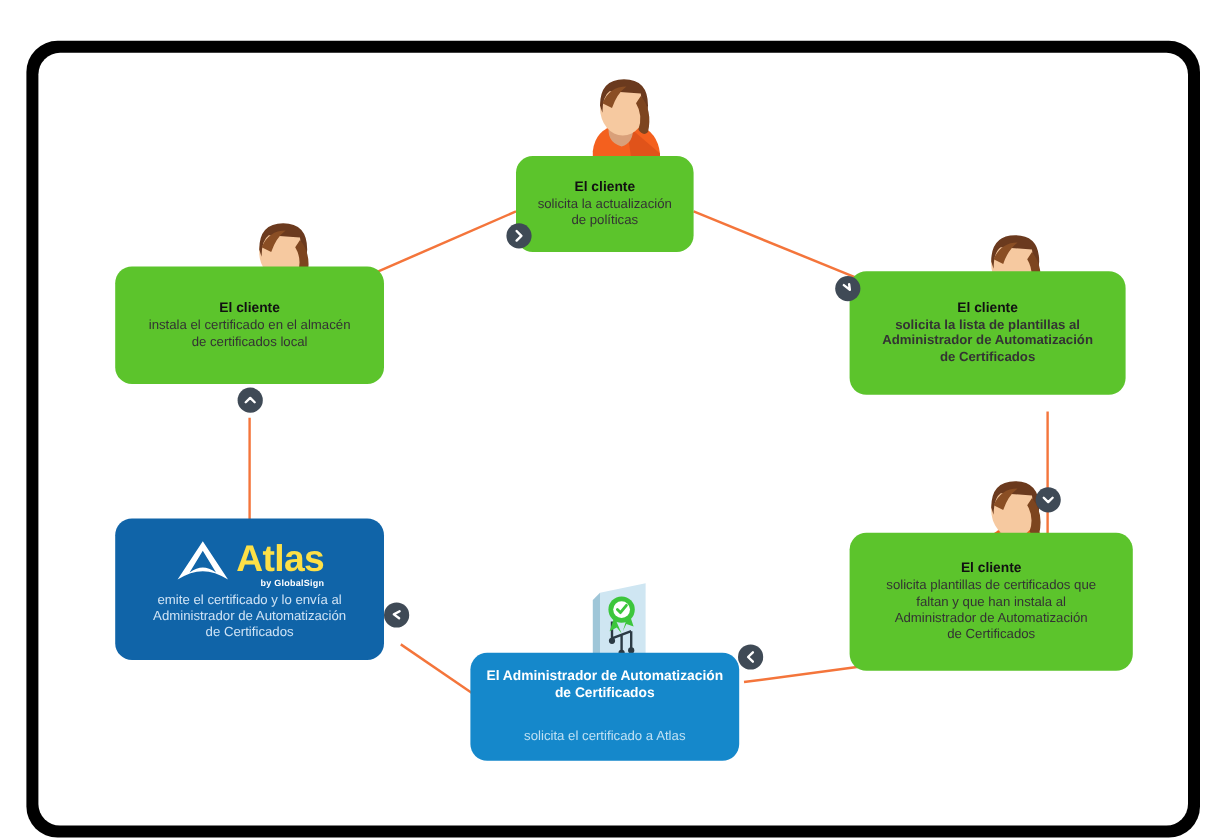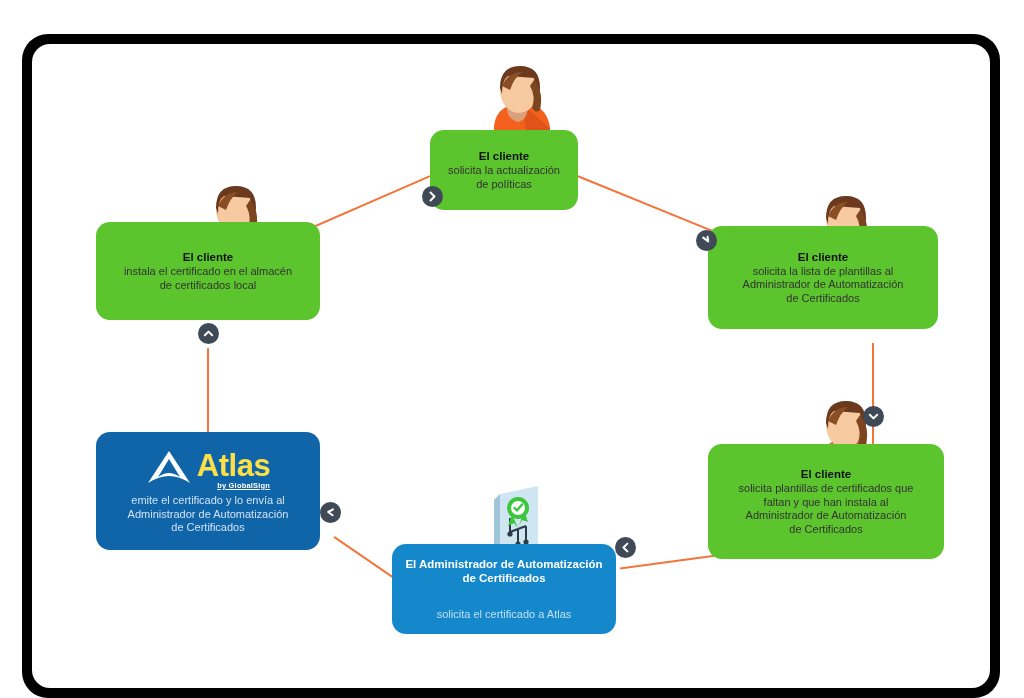--- a/index.html
+++ b/index.html
@@ -92,21 +92,20 @@
     color:#fde047;
     letter-spacing:-0.5px;
     line-height:31px;
   }
   .atlas-word .small{
     font-size:7.5px;
     font-weight:bold;
     color:#ffffff;
     margin-top:1px;
     letter-spacing:0.2px;
-    text-decoration:underline;
   }
 
   
   .marker{
     position:absolute;
     width:21px;height:21px;
     border-radius:50%;
     background:#3F4A56;
     display:flex;
     align-items:center;
@@ -201,21 +200,21 @@
     </div>
 
     <div class="node green" style="left:64px;top:178px;width:224px;height:98px;">
       <div class="n-title">El cliente</div>
       <div class="n-body" style="white-space:pre-line;">instala el certificado en el almacén
 de certificados local</div>
     </div>
 
     <div class="node green" style="left:676px;top:182px;width:230px;height:103px;">
       <div class="n-title">El cliente</div>
-      <div class="n-body" style="white-space:pre-line;">solicita la lista de plantillas al
+      <div class="n-body" style="white-space:pre-line;font-weight:bold;">solicita la lista de plantillas al
 Administrador de Automatización
 de Certificados</div>
     </div>
 
     <div class="node green" style="left:676px;top:400px;width:236px;height:115px;">
       <div class="n-title">El cliente</div>
       <div class="n-body" style="white-space:pre-line;">solicita plantillas de certificados que
 faltan y que han instala al
 Administrador de Automatización
 de Certificados</div>

